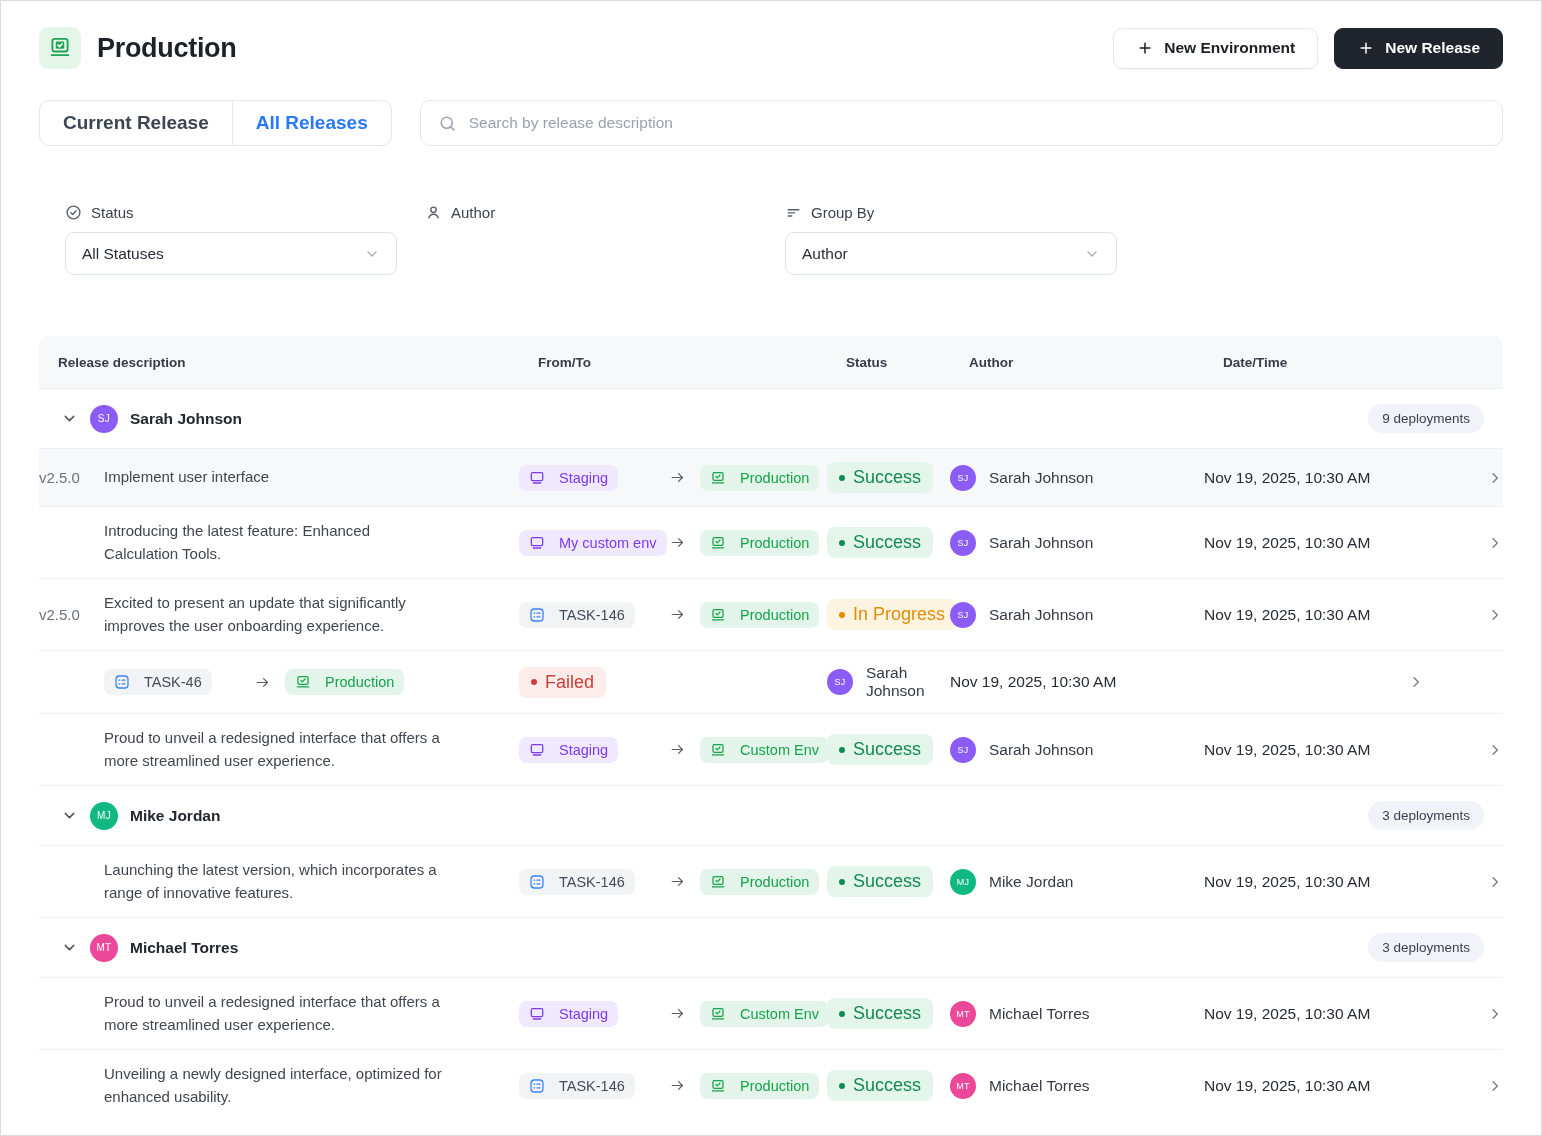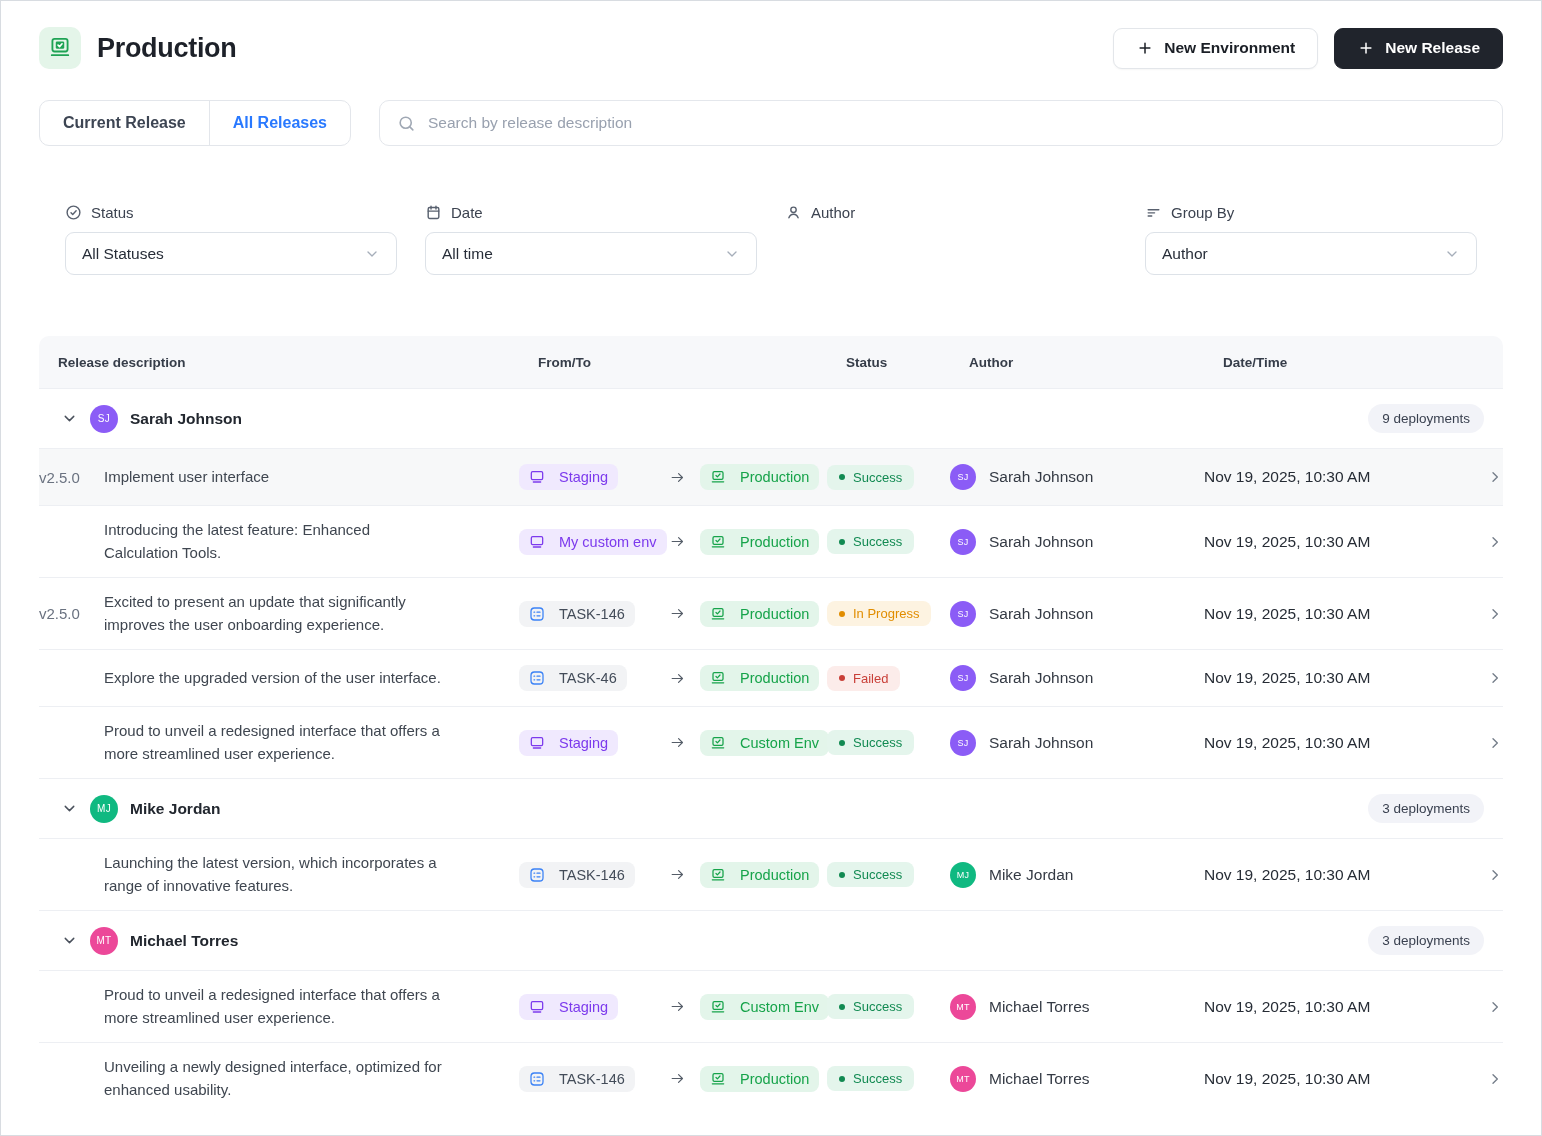--- a/index.html
+++ b/index.html
@@ -27,21 +27,21 @@
   }
   .btn.secondary { background:#fff; border:1px solid #e3e6ea; color:#1b1f26; box-shadow:0 1px 2px rgba(20,24,32,.04); }
   .btn.primary { background:#20242c; border:1px solid #20242c; color:#fff; }
 
   
   .controls-row { display:flex; gap:28px; margin-top:31px; }
   .tab-group {
     display:flex; border:1px solid #e3e6eb; border-radius:10px; background:#fff;
     height:46px; overflow:hidden; flex:none;
   }
-  .tab { display:flex; align-items:center; padding:0 23px; font-size:16px; font-weight:600; color:#3d4553; cursor:pointer; }
+  .tab { display:flex; align-items:center; padding:0 23px; font-size:19px; font-weight:600; color:#3d4553; cursor:pointer; }
   .tab + .tab { border-left:1px solid #e3e6eb; }
   .tab.active { color:#2979ff; }
   .search-box {
     flex:1; height:46px; border:1px solid #e4e7ec; border-radius:10px; background:#fff;
     display:flex; align-items:center; padding:0 17px; gap:12px;
   }
   .search-box input {
     border:none; outline:none; flex:1; font-size:15.5px; color:#2a2f38;
     font-family:"Liberation Sans", sans-serif; background:transparent;
   }
@@ -87,21 +87,21 @@
     display:inline-flex; align-items:center; gap:14px; padding:5px 10px; border-radius:8px;
     font-size:14.5px; font-weight:500; white-space:nowrap;
   }
   .env-badge svg { flex:none; }
   .env-purple { background:#f0e9fe; color:#7c3aed; }
   .env-green  { background:#e3f5ea; color:#16a34a; }
   .env-task   { background:#f2f3f5; color:#434c59; }
   .env-task .badge-icon { color:#3b82f6; }
   .badge-icon { display:flex; }
 
-  .status-pill { display:inline-flex; align-items:center; gap:8px; padding:5px 12px; border-radius:8px; font-size:13px; font-weight:500; white-space:nowrap; }
+  .status-pill { display:inline-flex; align-items:center; gap:8px; padding:5px 12px; border-radius:8px; font-size:18px; font-weight:500; white-space:nowrap; }
   .status-pill .dot { width:6px; height:6px; border-radius:50%; background:currentColor; }
   .s-success { background:#e4f5ec; color:#128a52; }
   .s-in-progress { background:#fdf3e1; color:#e18d00; }
   .s-failed { background:#fcecea; color:#c93f38;text-align:right; }
 
   .cell-author { display:flex; align-items:center; }
   .cell-author .avatar { width:26px; height:26px; font-size:9px; margin-left:0; }
   .author-name { margin-left:13px; font-size:15.5px; color:#343a44; }
   .cell-datetime { font-size:15.5px; font-weight:500; color:#262c35; }
   .cell-chev { display:flex; justify-content:flex-end; }
@@ -176,39 +176,20 @@
           <svg width="16" height="16" viewBox="0 0 24 24" fill="none" stroke="#a6aeba" stroke-width="2" stroke-linecap="round" stroke-linejoin="round">
               <path d="M6 9l6 6 6-6"></path>
             </svg>
         </span>
       </div>
     </div>
     <div class="filter">
       <div class="filter-label">
         <span style="display:flex">
           <svg width="17" height="17" viewBox="0 0 24 24" fill="none" stroke="#59616f" stroke-width="2" stroke-linecap="round">
-              <rect x="4.5" y="5" width="15" height="15.5" rx="2"></rect>
-              <path d="M8.5 3v4M15.5 3v4M4.5 10h15"></path>
-            </svg>
-        </span>
-        <span>Date</span>
-      </div>
-      <div class="select">
-        <span>All time</span>
-        <span style="display:flex">
-          <svg width="16" height="16" viewBox="0 0 24 24" fill="none" stroke="#a6aeba" stroke-width="2" stroke-linecap="round" stroke-linejoin="round">
-              <path d="M6 9l6 6 6-6"></path>
-            </svg>
-        </span>
-      </div>
-    </div>
-    <div class="filter">
-      <div class="filter-label">
-        <span style="display:flex">
-          <svg width="17" height="17" viewBox="0 0 24 24" fill="none" stroke="#59616f" stroke-width="2" stroke-linecap="round">
               <circle cx="12" cy="8.2" r="3.8"></circle>
               <path d="M5.5 19.5c1.2-3.3 3.6-5 6.5-5s5.3 1.7 6.5 5"></path>
             </svg>
         </span>
         <span>Author</span>
       </div>
     </div>
     <div class="filter">
       <div class="filter-label">
         <span style="display:flex">
@@ -396,21 +377,20 @@
     <div class="cell-chev">
       <span style="display:flex">
         <svg width="16" height="16" viewBox="0 0 24 24" fill="none" stroke="#737c88" stroke-width="2" stroke-linecap="round" stroke-linejoin="round">
                 <path d="M9 5.5l6.5 6.5L9 18.5"></path>
               </svg>
       </span>
     </div>
   </div>
         <div class="data-row grid-cols">
     <span class="cell-version"></span>
-    <div class="cell-desc">Explore the upgraded version of the user interface.</div>
     <div class="cell-fromto">
       <span class="from-slot">
               <span class="env-badge env-task">
                 <span class="badge-icon">
                   <svg width="16" height="16" viewBox="0 0 24 24" fill="none" stroke="currentColor" stroke-width="1.9" stroke-linecap="round">
                     <rect x="3" y="3" width="18" height="18" rx="5"></rect>
                     <path d="M7.5 9.3h1M12 9.3h4.5M7.5 14.7h1M12 14.7h4.5"></path>
                   </svg>
                 </span>
                 <span>TASK-46</span>

